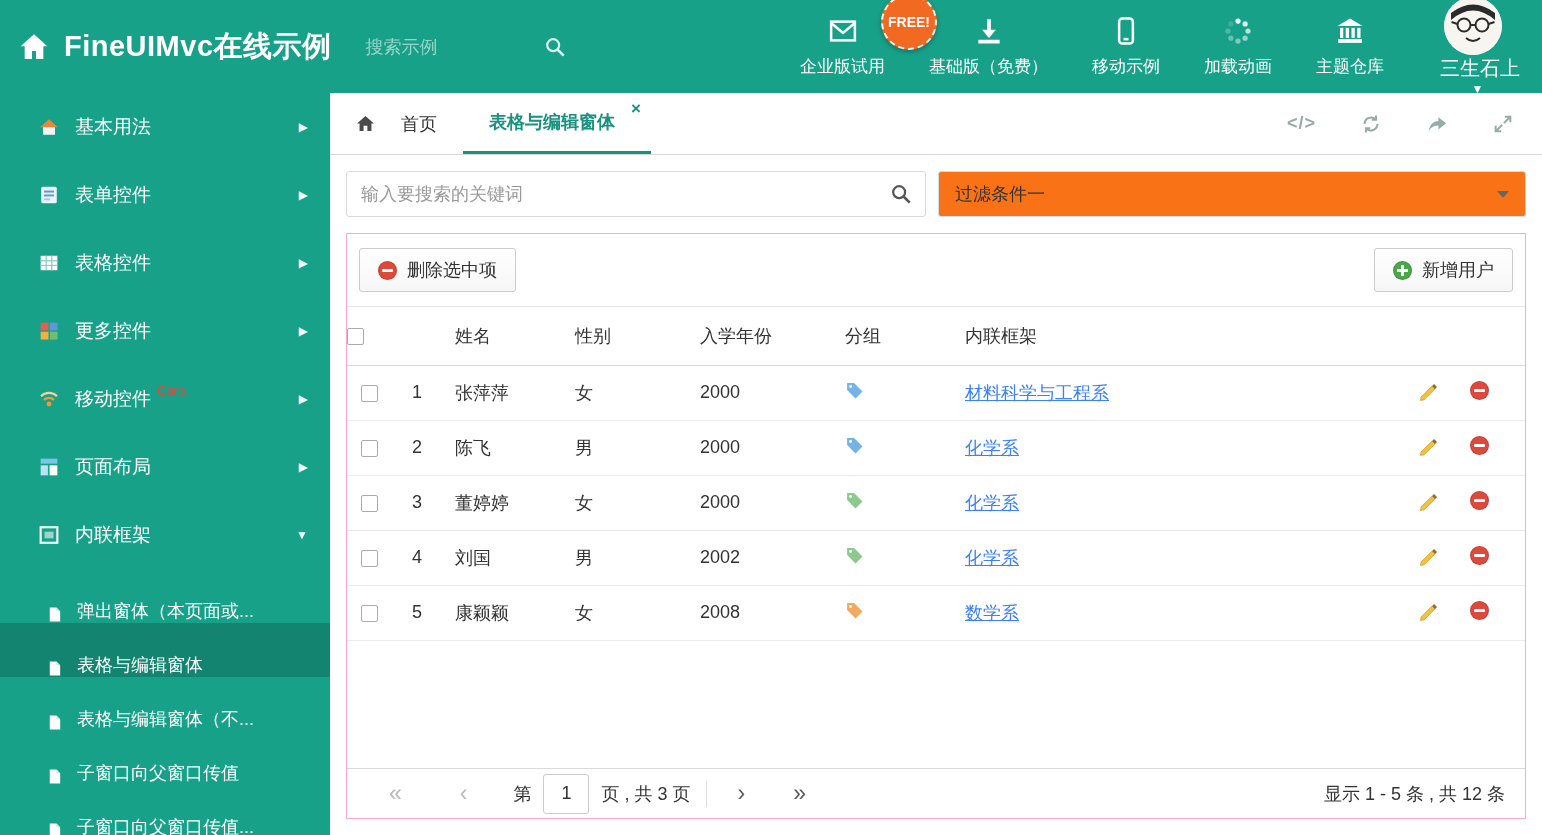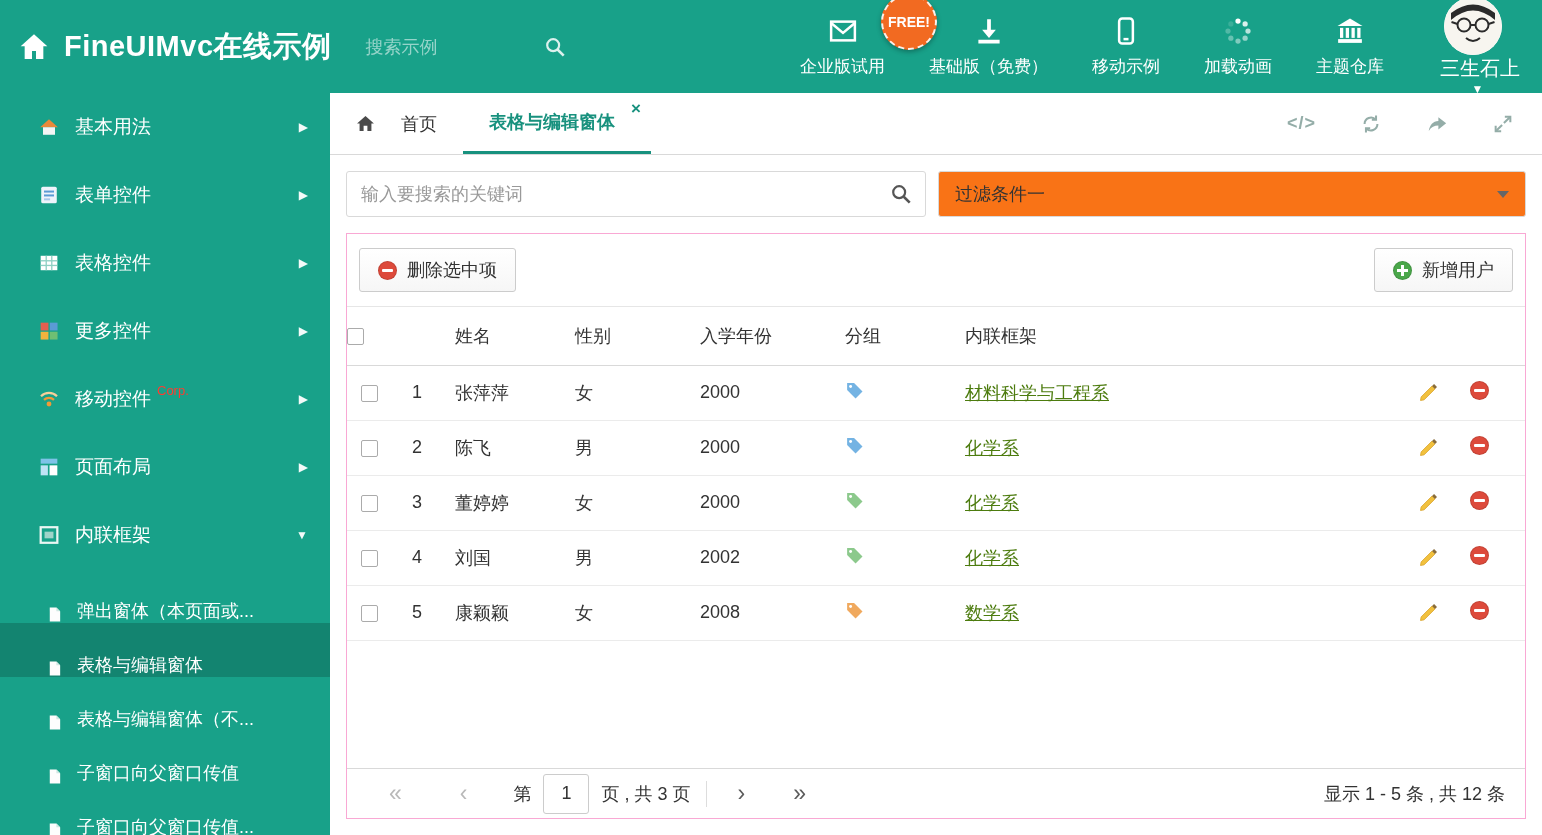--- a/index.html
+++ b/index.html
@@ -71,21 +71,21 @@
   .grid td { height:55px; border-bottom:1px solid #ebebeb; }
   .col-check { width:44px; text-align:center; }
   .col-num { width:52px; text-align:center; }
   .col-name { width:120px; padding-left:12px; }
   .col-gender { width:125px; padding-left:12px; }
   .col-year { width:145px; padding-left:12px; }
   .col-group { width:120px; padding-left:12px; }
   .col-major { padding-left:12px; }
   .col-actions { width:132px; text-align:right; padding-right:36px; white-space:nowrap; }
   .checkbox { display:inline-block; width:17px; height:17px; border:1px solid #ababab; border-radius:2px; background:#fff; vertical-align:middle; cursor:pointer; }
-  .major-link { color:#4d7c0f; text-decoration:underline; cursor:pointer; }
+  .major-link { color:#3b82f6; text-decoration:underline; cursor:pointer; }
   .tag-wrap { display:inline-block; cursor:pointer; }
   .tag-wrap svg { width:19px; height:19px; }
   .action { display:inline-block; vertical-align:middle; cursor:pointer; }
   .action + .action { margin-left:26px; }
   .action svg { width:21px; height:21px; }
 
   .pager { border-top:1px solid #d9d9d9; height:50px; display:flex; align-items:center; padding:0 20px; font-size:18px; flex-shrink:0; margin-top:auto; background:#fff; }
   .pg-btn { font-size:23px; line-height:1; color:#5c5c5c; cursor:pointer; }
   .pg-btn.disabled { color:#b9b9b9; }
   .pg-first { margin-left:22px; }

